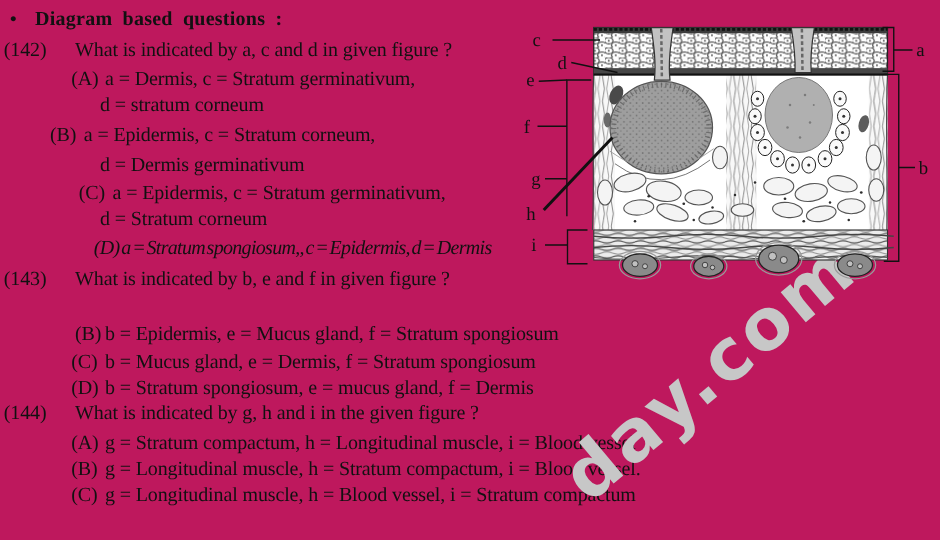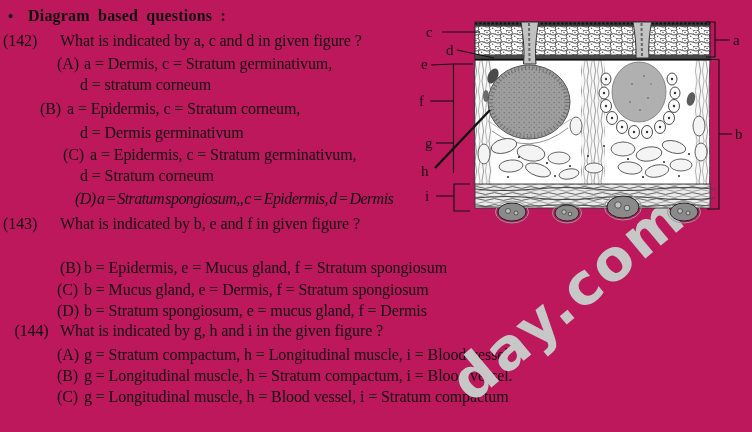--- a/index.html
+++ b/index.html
@@ -81,21 +81,21 @@
   <div class="line" style="left:57px;top:258px;text-align:center;">
     <span class="optlab">(B)</span><span>b = Epidermis, e = Mucus gland, f = Stratum spongiosum</span>
   </div>
   <div class="line" style="left:57px;top:280px;">
     <span class="optlab">(C)</span><span>b = Mucus gland, e = Dermis, f = Stratum spongiosum</span>
   </div>
   <div class="line" style="left:57px;top:301px;">
     <span class="optlab">(D)</span><span>b = Stratum spongiosum, e = mucus gland, f = Dermis</span>
   </div>
 
-  <div class="line" style="left:3px;top:321px;text-align:center;">
+  <div class="line" style="left:3px;top:321px;">
     <span class="qnum">(144)</span><span>What is indicated by g, h and i in the given figure ?</span>
   </div>
   <div class="line" style="left:57px;top:366px;">
     <span class="optlab">(B)</span><span>g = Longitudinal muscle, h = Stratum compactum, i = Blood vessel.</span>
   </div>
   <div class="line" style="left:57px;top:345px;">
     <span class="optlab">(A)</span><span>g = Stratum compactum, h = Longitudinal muscle, i = Blood vessel</span>
   </div>
   <div class="line" style="left:57px;top:387px;">
     <span class="optlab">(C)</span><span>g = Longitudinal muscle, h = Blood vessel, i = Stratum compactum</span>

